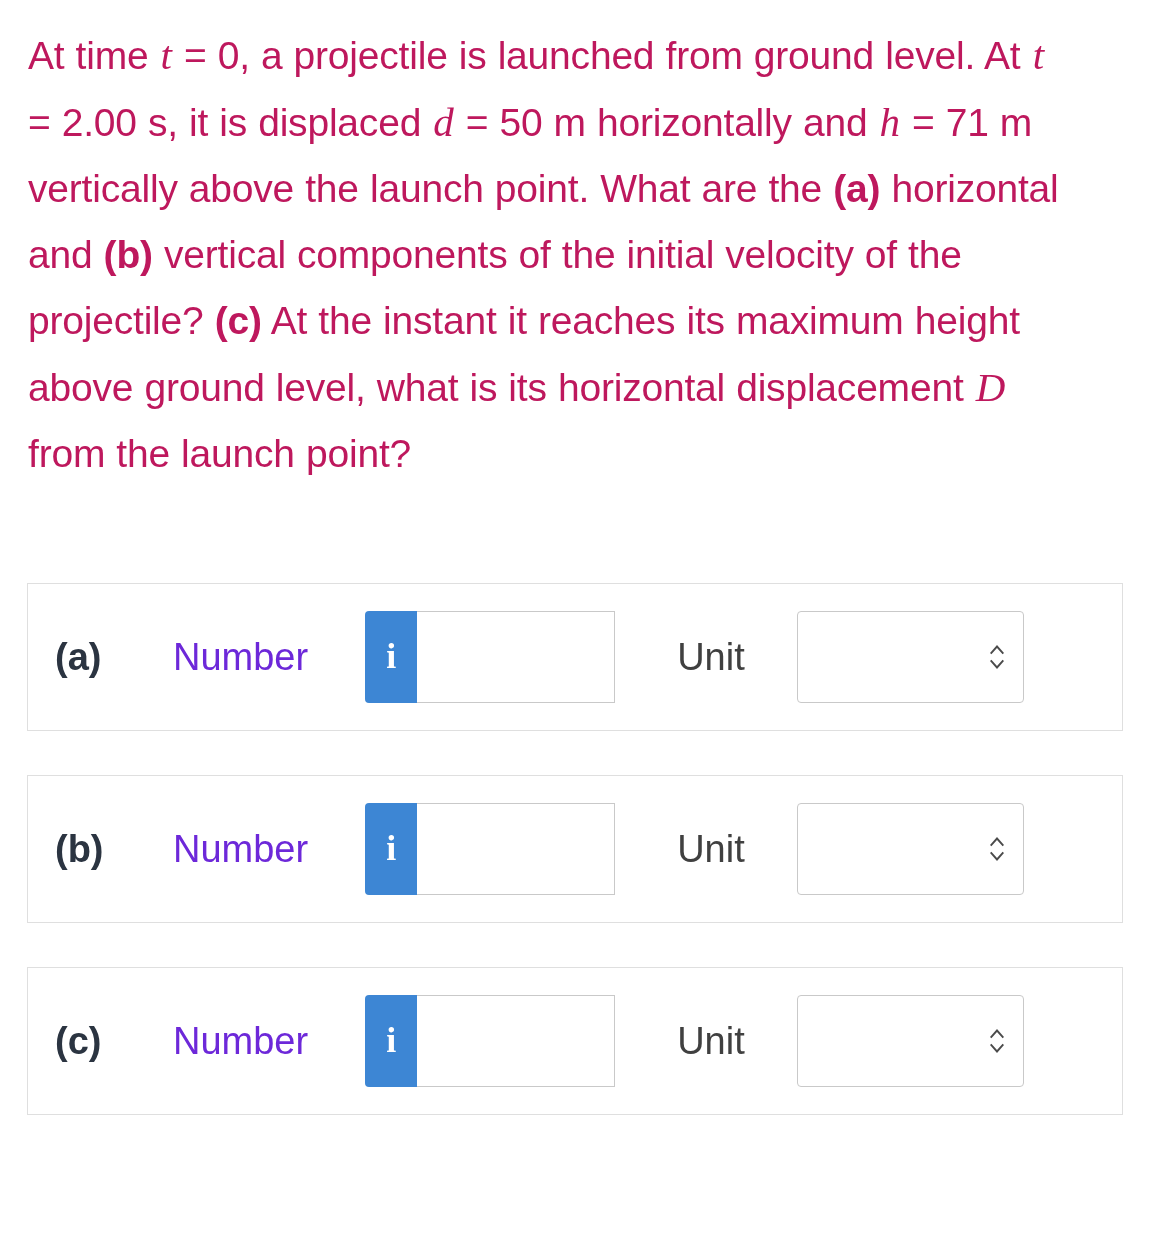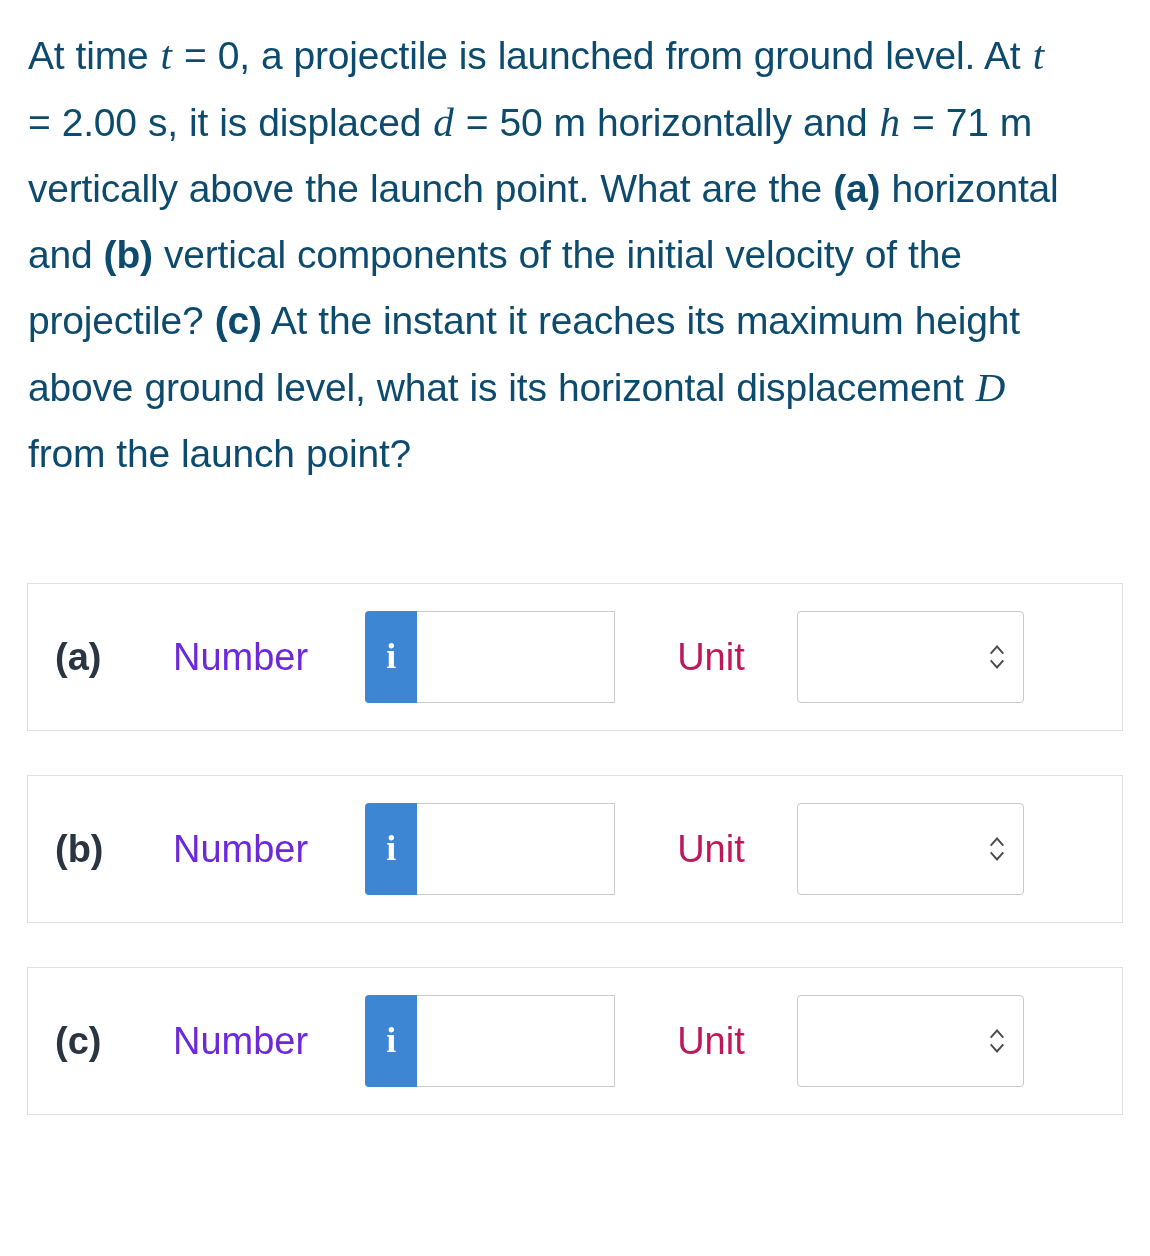--- a/index.html
+++ b/index.html
@@ -16,21 +16,21 @@
     color: #2b3441;
     -webkit-font-smoothing: antialiased;
   }
 
   
   .question {
     padding: 22px 30px 0 28px;
     font-size: 39px;
     line-height: 66px;
     letter-spacing: -0.2px;
-    color: #0c4a6e;
+    color: #be185d;
     font-weight: 400;
     width: 1105px;
     box-sizing: border-box;
     word-spacing: 0.5px;
   }
   .question .var {
     font-family: "Liberation Serif", "DejaVu Serif", serif;
     font-style: italic;
     font-size: 41px;
     padding: 0 1px;
@@ -110,21 +110,21 @@
     color: #2b3441;
     padding: 0 10px;
     box-sizing: border-box;
     outline: none;
     flex: none;
   }
 
   .unit-label {
     font-size: 38px;
     font-weight: 400;
-    color: #be185d;
+    color: #404040;
     flex: none;
     margin-left: 62px;
   }
 
   .unit-select-wrap {
     position: relative;
     margin-left: 52px;
     flex: none;
     width: 227px;
     height: 92px;

